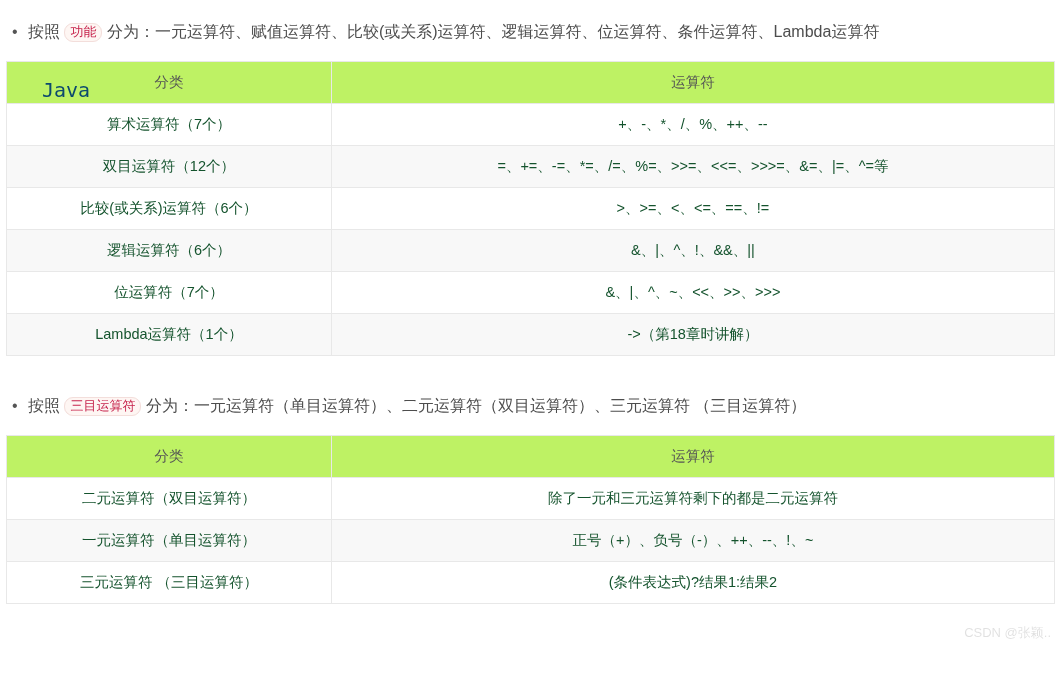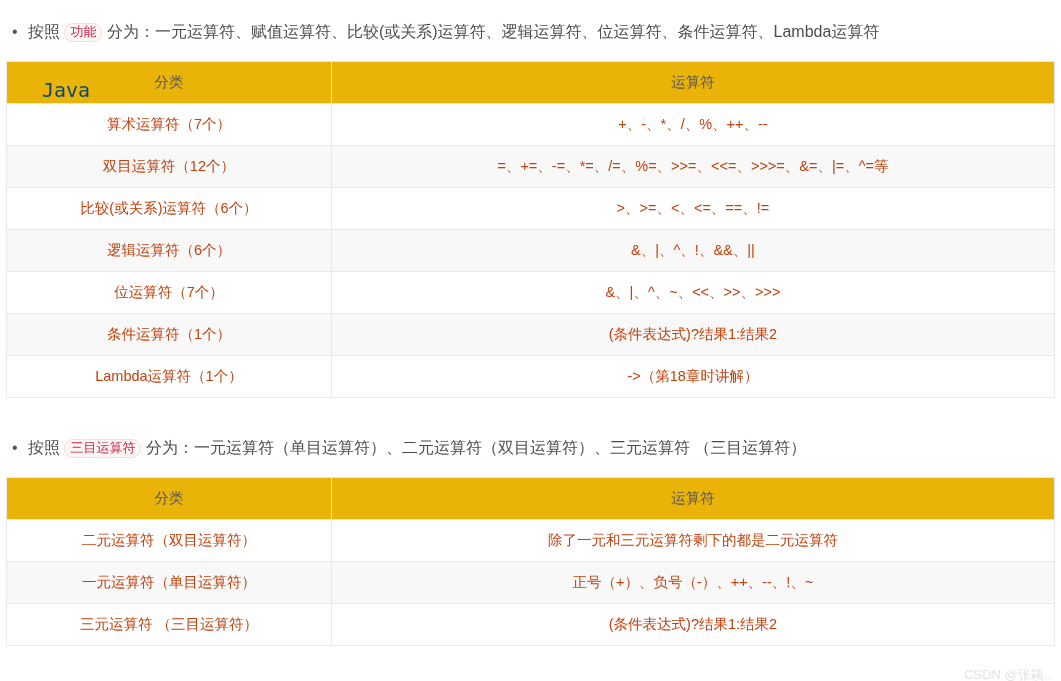--- a/index.html
+++ b/index.html
@@ -55,25 +55,25 @@
       width: 100%;
       border-collapse: collapse;
       margin-bottom: 26px;
       table-layout: fixed;
     }
     table th, table td {
       border: 1px solid #e8e8e8;
       text-align: center;
       padding: 11px 8px;
       font-size: 14.5px;
-      color: #c2410c;
+      color: #14532d;
       font-weight: 400;
     }
     table th {
-      background: #eab308;
+      background: #bef264;
       font-weight: 500;
       color: #555;
     }
     table tbody tr:nth-child(even) td {
       background: #f8f8f8;
     }
     table td:first-child, table th:first-child {
       width: 31%;
     }
     .watermark {
@@ -119,24 +119,20 @@
     </tr>
     <tr>
       <td>逻辑运算符（6个）</td>
       <td>&amp;、|、^、!、&amp;&amp;、||</td>
     </tr>
     <tr>
       <td>位运算符（7个）</td>
       <td>&amp;、|、^、~、&lt;&lt;、&gt;&gt;、&gt;&gt;&gt;</td>
     </tr>
     <tr>
-      <td>条件运算符（1个）</td>
-      <td>(条件表达式)?结果1:结果2</td>
-    </tr>
-    <tr>
       <td>Lambda运算符（1个）</td>
       <td>-&gt;（第18章时讲解）</td>
     </tr>
   </tbody>
 </table>
 
 <div class="section2-spacer"></div>
 
 <ul class="bullet">
   <li>

